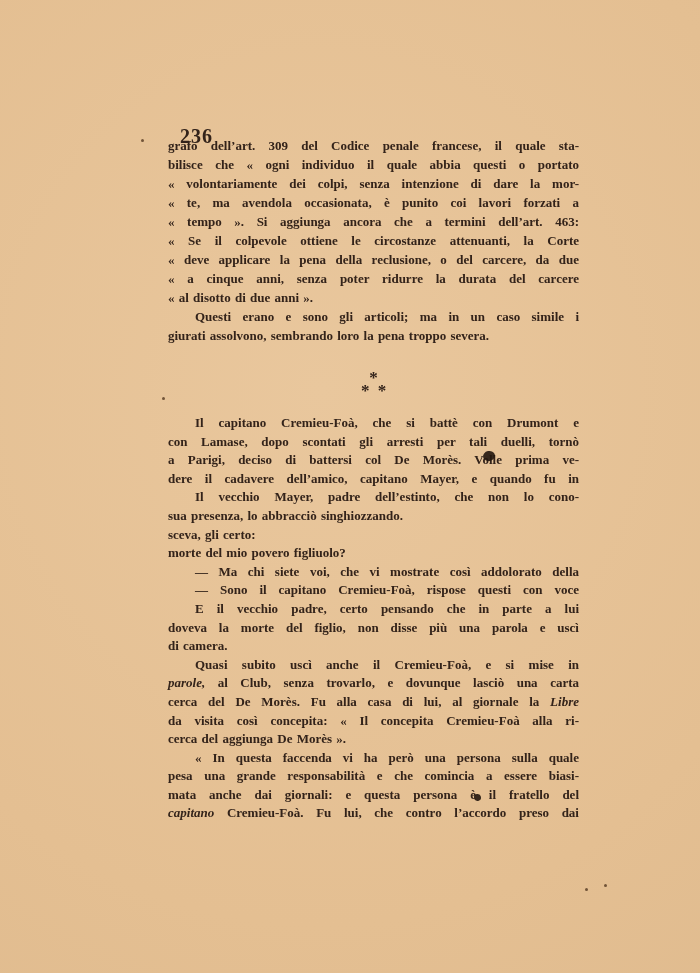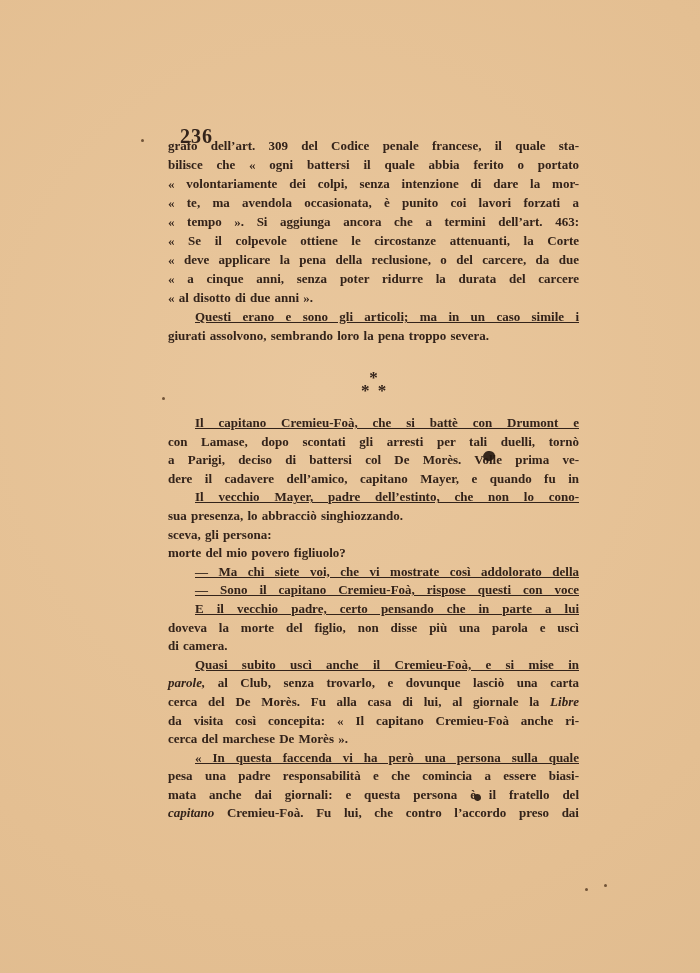--- a/index.html
+++ b/index.html
@@ -29,21 +29,21 @@
   #sec1{top:414px;}
   .tline{
     font-size:13px;
     line-height:19px;
     text-align:justify;
     text-align-last:justify;
     word-spacing:1px;
   }
   #sec1 .tline{line-height:18.6px;}
   .tline.nojust{text-align-last:left;}
-  .tline.ind{text-indent:27px;text-decoration:underline;}
+  .tline.ind{text-indent:27px;}
   .it{font-style:italic;}
   .asterism{
     position:absolute;left:168px;top:373px;width:411px;
     display:flex;flex-direction:column;align-items:center;
     color:var(--ink);
   }
   .asterism .a1{font-size:17px;line-height:10px;}
   .asterism .a2{font-size:17px;line-height:15px;word-spacing:4px;}
   .speck{
     position:absolute;width:3px;height:3px;border-radius:50%;
@@ -55,21 +55,21 @@
   }
 </style>
 </head>
 <body>
 
 <div class="page" id="page">
   <div class="pagenum">236</div>
 
   <div class="textcol" id="sec0">
       <div class="tline"><span>grafo dell’art. 309 del Codice penale francese, il quale sta-</span></div>
-      <div class="tline"><span>bilisce che « ogni battersi il quale abbia ferito o portato</span></div>
+      <div class="tline"><span>bilisce che « ogni individuo il quale abbia questi o portato</span></div>
       <div class="tline"><span>« volontariamente dei colpi, senza intenzione di dare la mor-</span></div>
       <div class="tline"><span>« te, ma avendola occasionata, è punito coi lavori forzati a</span></div>
       <div class="tline"><span>« tempo ». Si aggiunga ancora che a termini dell’art. 463:</span></div>
       <div class="tline"><span>« Se il colpevole ottiene le circostanze attenuanti, la Corte</span></div>
       <div class="tline"><span>« deve applicare la pena della reclusione, o del carcere, da due</span></div>
       <div class="tline"><span>« a cinque anni, senza poter ridurre la durata del carcere</span></div>
       <div class="tline nojust"><span>« al disotto di due anni ».</span></div>
       <div class="tline ind"><span>Questi erano e sono gli articoli; ma in un caso simile i</span></div>
       <div class="tline nojust"><span>giurati assolvono, sembrando loro la pena troppo severa.</span></div>
     </div>
@@ -79,34 +79,34 @@
     <span class="a2">* *</span>
   </div>
 
   <div class="textcol" id="sec1">
       <div class="tline ind"><span>Il capitano Cremieu-Foà, che si battè con Drumont e</span></div>
       <div class="tline"><span>con Lamase, dopo scontati gli arresti per tali duelli, tornò</span></div>
       <div class="tline"><span>a Parigi, deciso di battersi col De Morès. Volle prima ve-</span></div>
       <div class="tline"><span>dere il cadavere dell’amico, capitano Mayer, e quando fu in</span></div>
       <div class="tline ind"><span>Il vecchio Mayer, padre dell’estinto, che non lo cono-</span></div>
       <div class="tline nojust"><span>sua presenza, lo abbracciò singhiozzando.</span></div>
-      <div class="tline nojust"><span>sceva, gli persona:</span></div>
+      <div class="tline nojust"><span>sceva, gli certo:</span></div>
       <div class="tline nojust"><span>morte del mio povero figliuolo?</span></div>
       <div class="tline ind"><span>— Ma chi siete voi, che vi mostrate così addolorato della</span></div>
       <div class="tline ind"><span>— Sono il capitano Cremieu-Foà, rispose questi con voce</span></div>
       <div class="tline ind"><span>E il vecchio padre, certo pensando che in parte a lui</span></div>
       <div class="tline"><span>doveva la morte del figlio, non disse più una parola e uscì</span></div>
       <div class="tline nojust"><span>di camera.</span></div>
       <div class="tline ind"><span>Quasi subito uscì anche il Cremieu-Foà, e si mise in</span></div>
       <div class="tline"><span class="it">parole,</span><span> al Club, senza trovarlo, e dovunque lasciò una carta</span></div>
       <div class="tline"><span>cerca del De Morès. Fu alla casa di lui, al giornale la </span><span class="it">Libre</span></div>
-      <div class="tline"><span>da visita così concepita: « Il capitano Cremieu-Foà anche ri-</span></div>
-      <div class="tline nojust"><span>cerca del marchese De Morès ».</span></div>
+      <div class="tline"><span>da visita così concepita: « Il concepita Cremieu-Foà alla ri-</span></div>
+      <div class="tline nojust"><span>cerca del aggiunga De Morès ».</span></div>
       <div class="tline ind"><span>« In questa faccenda vi ha però una persona sulla quale</span></div>
-      <div class="tline"><span>pesa una padre responsabilità e che comincia a essere biasi-</span></div>
+      <div class="tline"><span>pesa una grande responsabilità e che comincia a essere biasi-</span></div>
       <div class="tline"><span>mata anche dai giornali: e questa persona è il fratello del</span></div>
       <div class="tline"><span class="it">capitano</span><span> Cremieu-Foà. Fu lui, che contro l’accordo preso dai</span></div>
     </div>
 <div class="speck" style="left: 141px; top: 139px;"></div>
     <div class="speck" style="left: 162px; top: 397px;"></div>
     <div class="speck" style="left: 585px; top: 888px;"></div>
     <div class="speck" style="left: 604px; top: 884px;"></div>
     <div class="blot" style="left: 483px; top: 451px; width: 12px; height: 10px;"></div>
     <div class="blot" style="left: 474px; top: 794px; width: 7px; height: 7px;"></div>
   </div>

